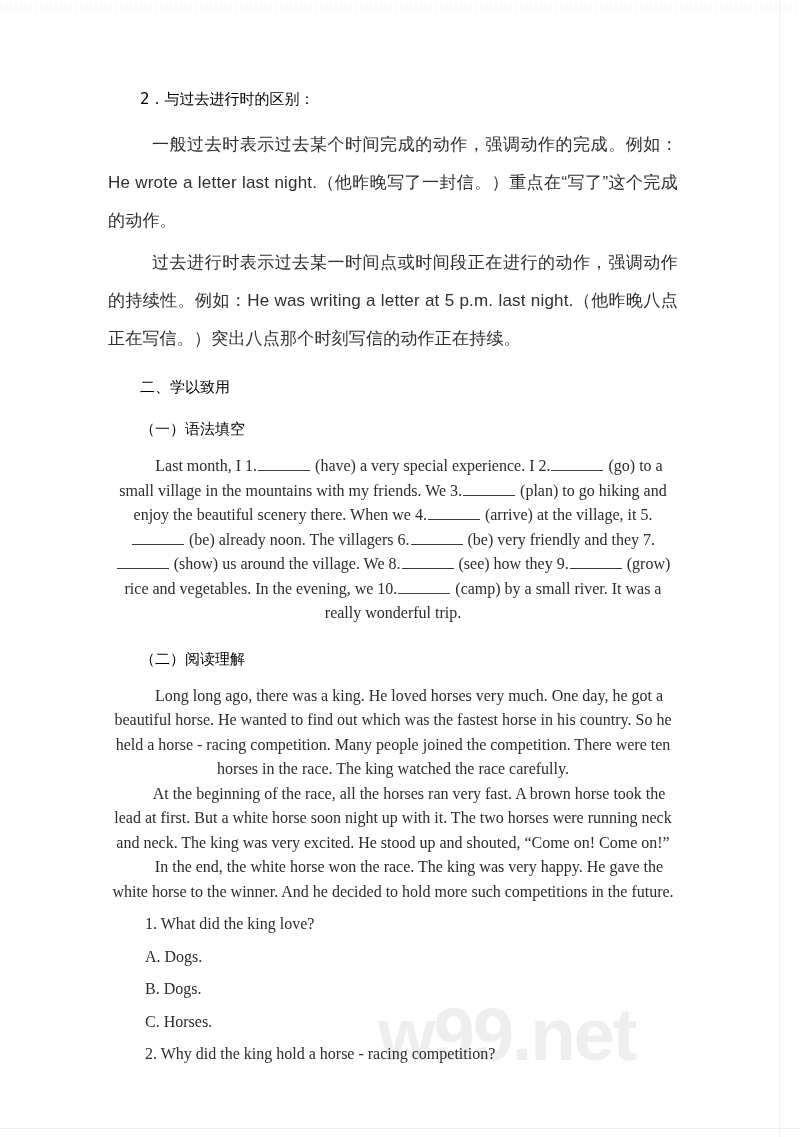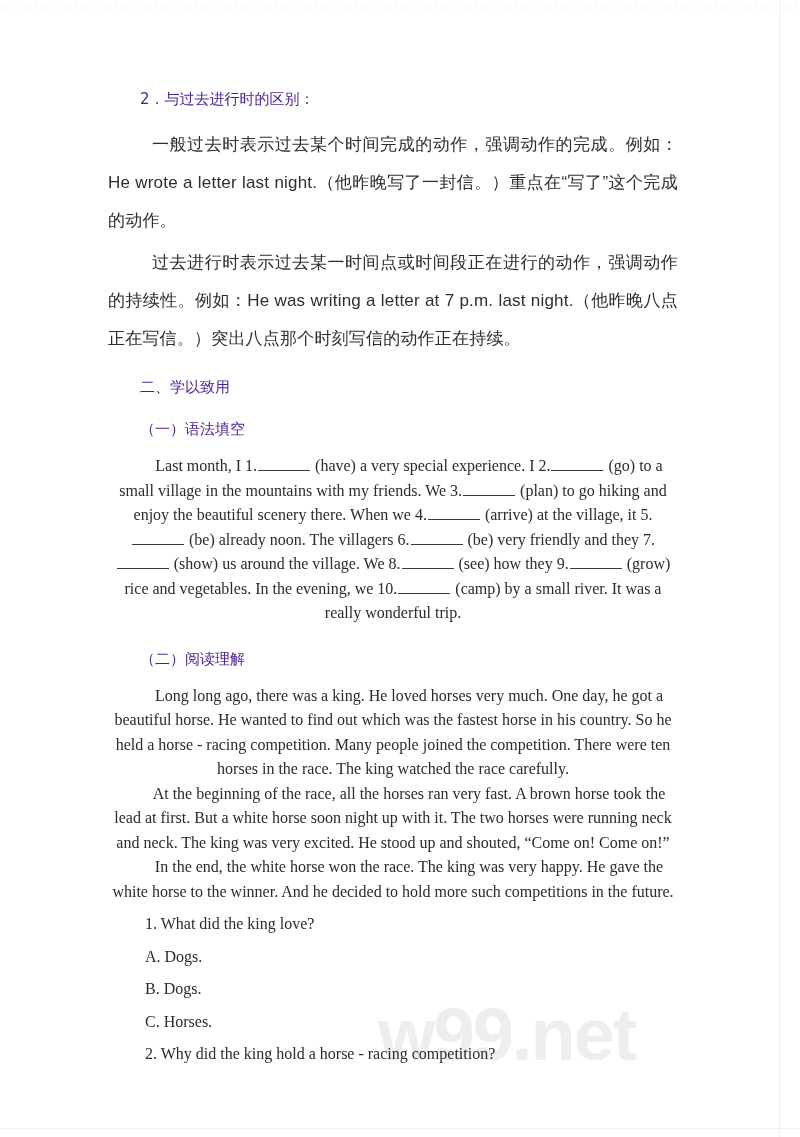--- a/index.html
+++ b/index.html
@@ -66,21 +66,21 @@
     top: 84px;
     width: 570px;
   }
   
   .cn-head {
     font-family: "DejaVu Sans", "Liberation Sans", sans-serif;
     font-size: 15px;
     line-height: 30px;
     margin: 0 0 12px 0;
     text-indent: 32px;
-    color: #4c1d95;
+    color: #000000;
   }
   .cn-head.tight { margin-bottom: 10px; }
   .cn-para {
     font-family: Liberation Sans, sans-serif;
     font-size: 17px;
     line-height: 38px;
     margin: 0 0 4px 0;
     text-indent: 44px;
     text-align: justify;
     color: #2e2e2e;
@@ -123,21 +123,21 @@
   <div id="edge-bottom"></div>
 
   <div id="watermark">w99.net</div>
 
   <div id="content">
 
     <p class="cn-head">2．与过去进行时的区别：</p>
 
     <p class="cn-para">一般过去时表示过去某个时间完成的动作，强调动作的完成。例如：He wrote a letter last night.（他昨晚写了一封信。）重点在“写了”这个完成的动作。</p>
 
-    <p class="cn-para">过去进行时表示过去某一时间点或时间段正在进行的动作，强调动作的持续性。例如：He was writing a letter at 7 p.m. last night.（他昨晚八点正在写信。）突出八点那个时刻写信的动作正在持续。</p>
+    <p class="cn-para">过去进行时表示过去某一时间点或时间段正在进行的动作，强调动作的持续性。例如：He was writing a letter at 5 p.m. last night.（他昨晚八点正在写信。）突出八点那个时刻写信的动作正在持续。</p>
 
     <div class="spacer-sm"></div>
 
     <p class="cn-head">二、学以致用</p>
 
     <p class="cn-head tight">（一）语法填空</p>
 
     <p class="en-para" id="fill-blank-para"><span>Last month, I 1.</span><span class="blank"></span><span> (have) a very special experience. I 2.</span><span class="blank"></span><span> (go) to a small village in the mountains with my friends. We 3.</span><span class="blank"></span><span> (plan) to go hiking and enjoy the beautiful scenery there. When we 4.</span><span class="blank"></span><span> (arrive) at the village, it 5.</span><span class="blank"></span><span> (be) already noon. The villagers 6.</span><span class="blank"></span><span> (be) very friendly and they 7.</span><span class="blank"></span><span> (show) us around the village. We 8.</span><span class="blank"></span><span> (see) how they 9.</span><span class="blank"></span><span> (grow) rice and vegetables. In the evening, we 10.</span><span class="blank"></span><span> (camp) by a small river. It was a really wonderful trip.</span></p>
 
     <div class="spacer-md"></div>

